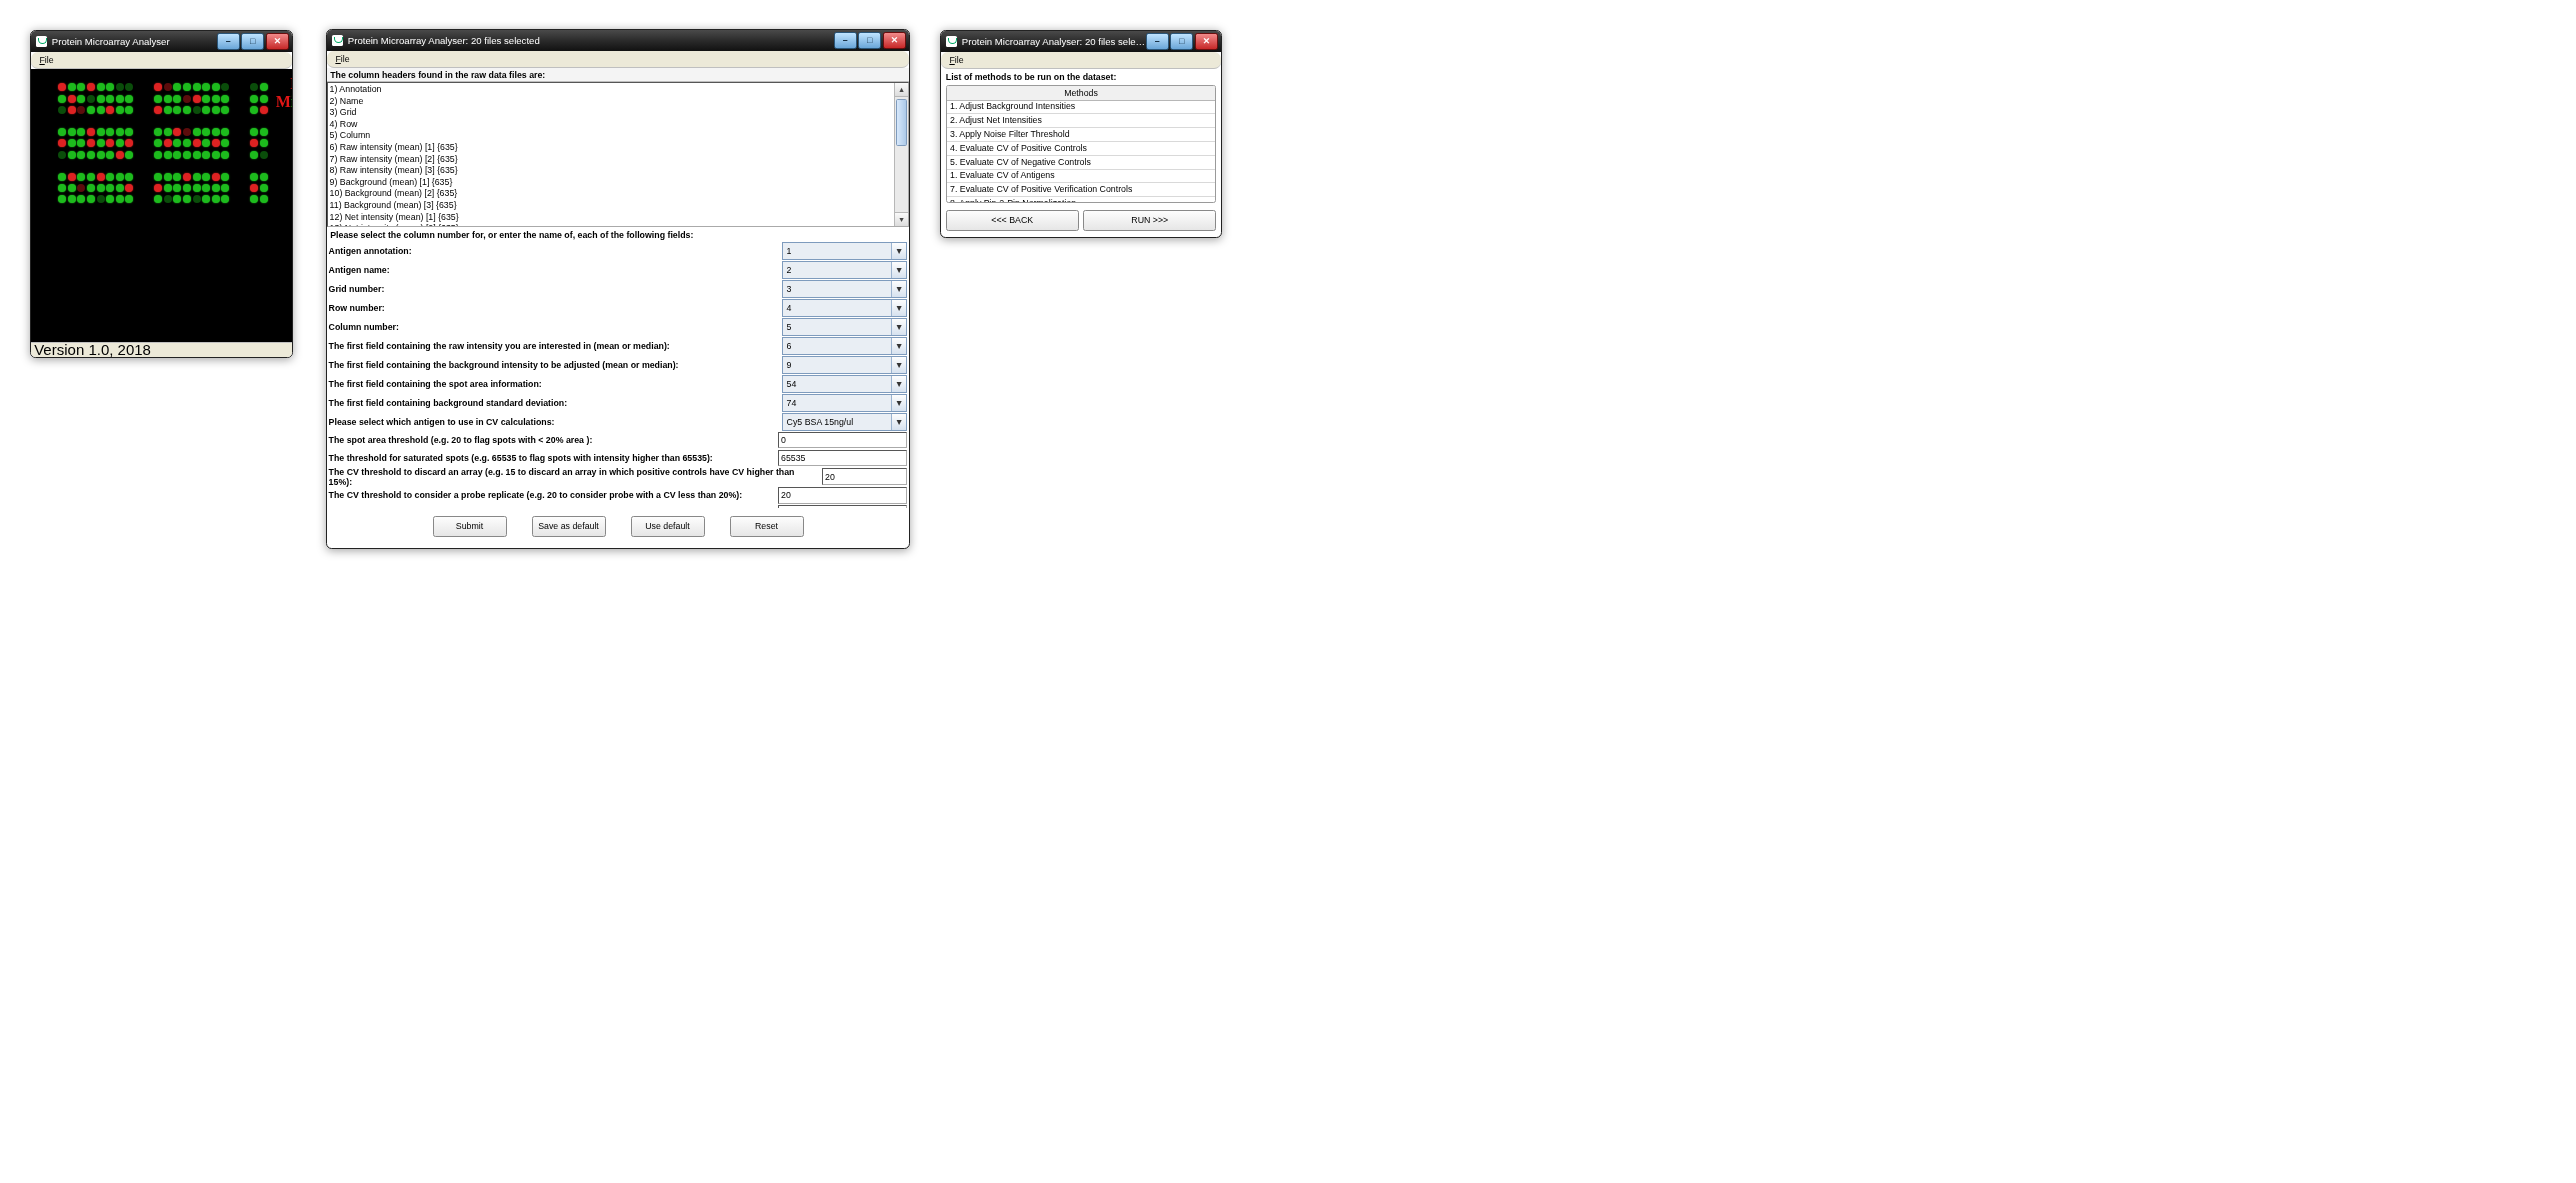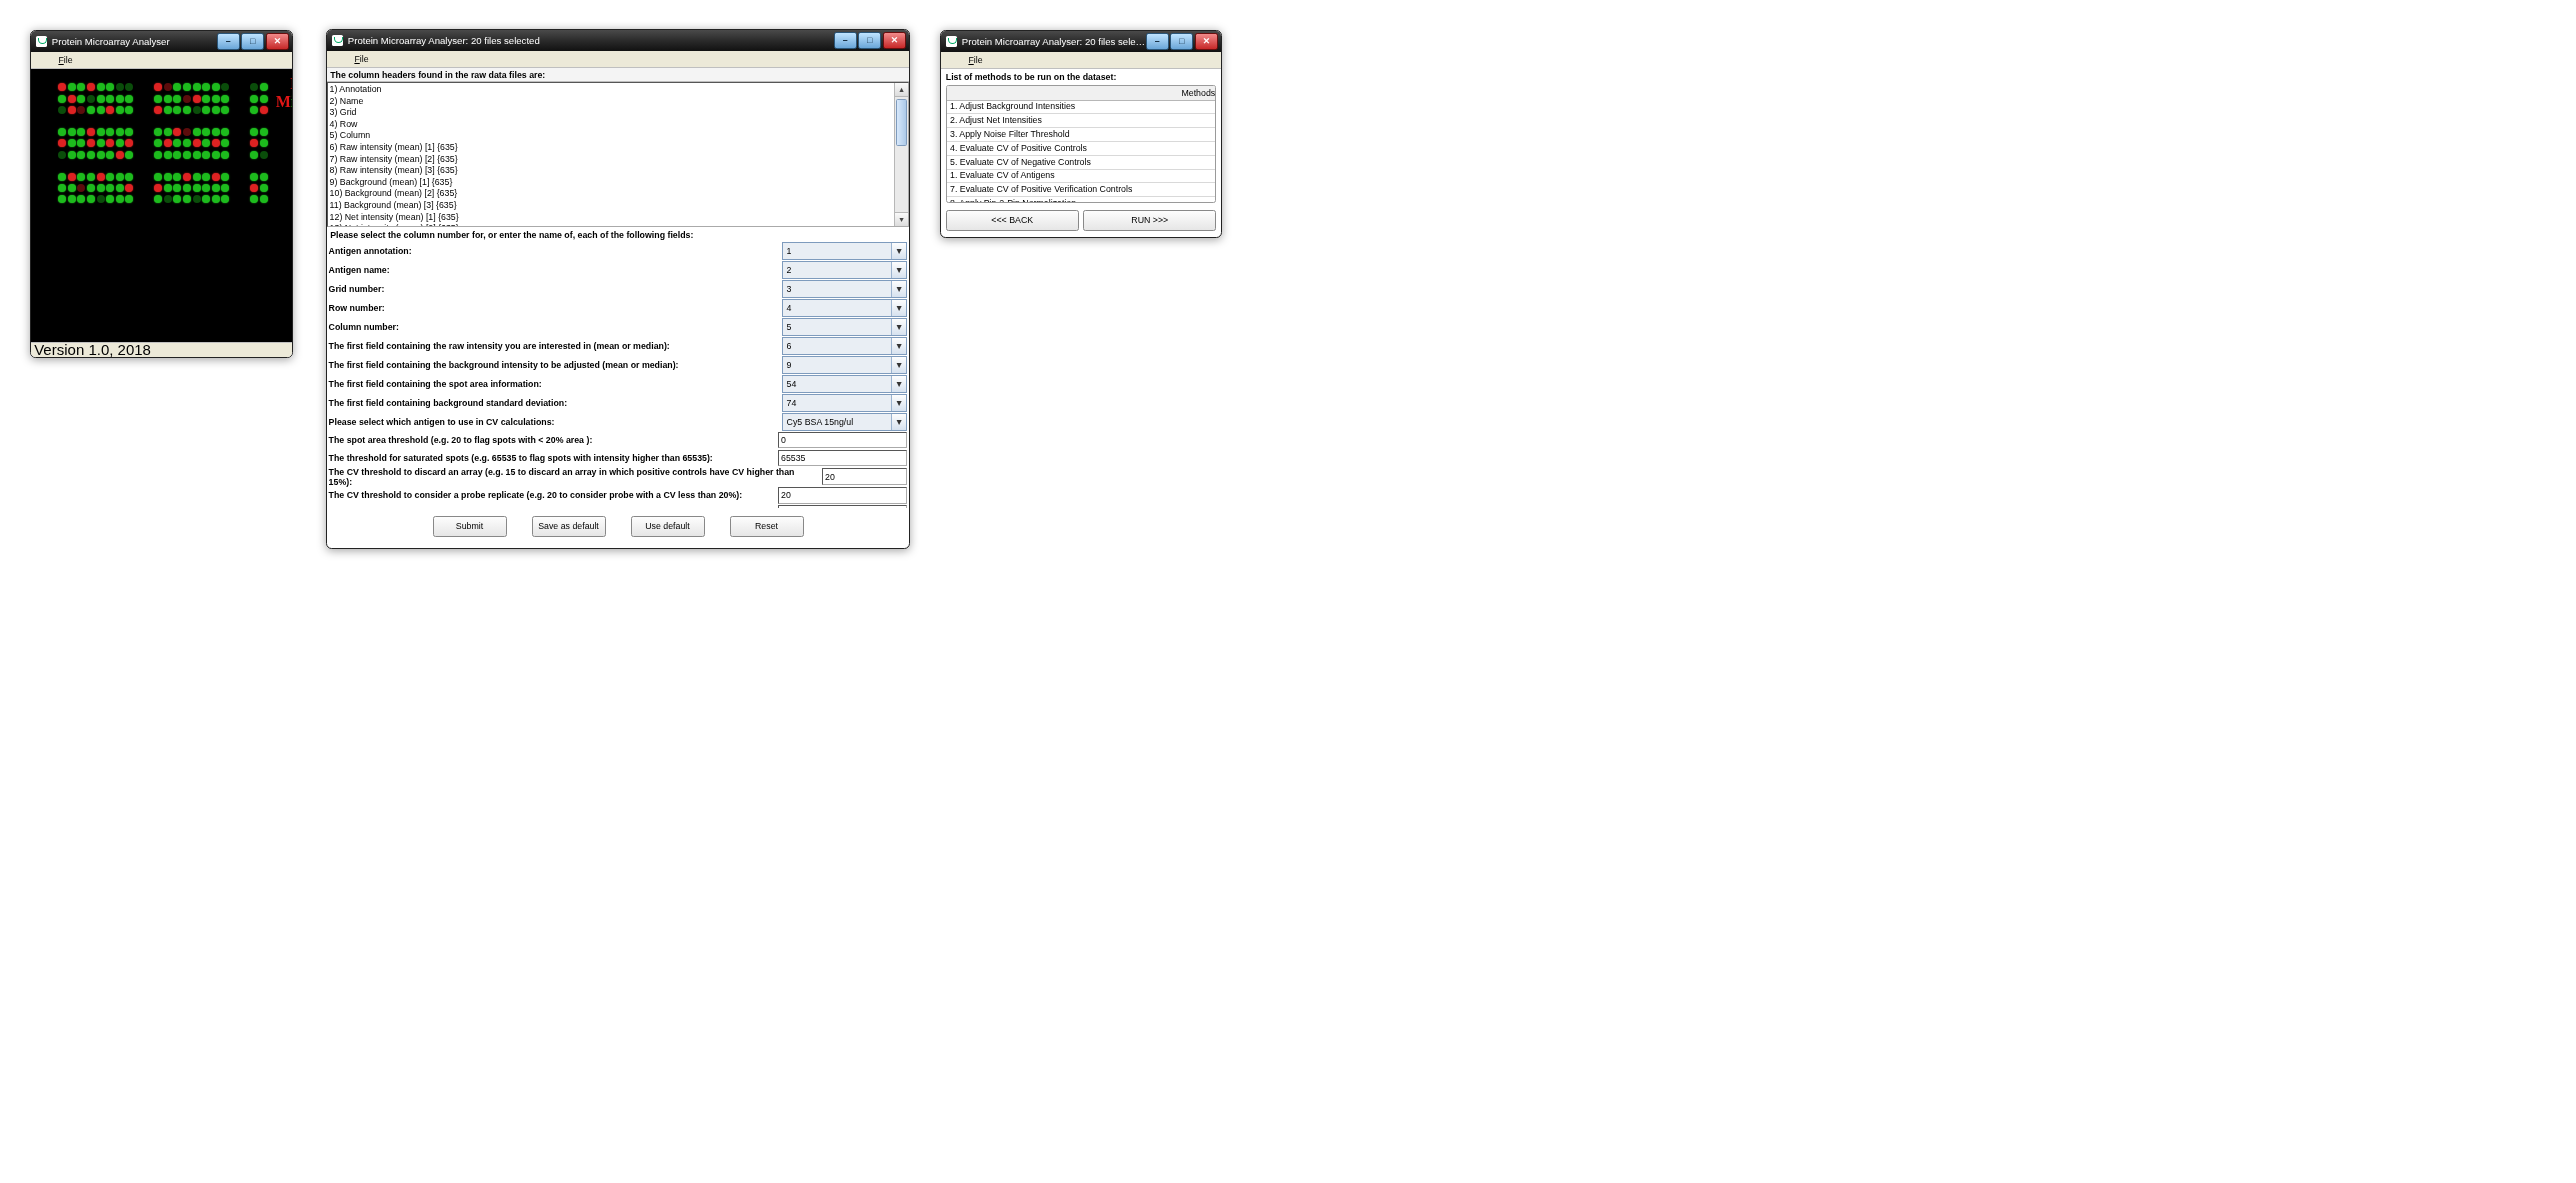--- a/index.html
+++ b/index.html
@@ -67,22 +67,23 @@
     background: linear-gradient(to bottom,#f28a8a,#c62828);
     border-color: #6d0d0d;
     color: #fff;
   }
   .menubar {
     height: 16px;
     border-bottom: 0.8px solid #bfbfbf;
     background: #ece9d8;
     display: flex;
     align-items: center;
-    padding-left: 21px;
+    padding-left: 2px;
     flex: 0 0 auto;
+    border-radius: 7px;
   }
   .menubar .item { padding: 1.6px 6.4px; }
   .menubar .mn { text-decoration: underline; }
   .client { flex: 1 1 auto; display: flex; flex-direction: column; min-height: 0; }
 
   
   .splash-body { flex: 1 1 auto; background: #000; display:flex; flex-direction:row; }
   .dot-grid {
     flex: 1 1 auto;
     display: grid;
@@ -227,21 +228,21 @@
     padding: 3.2px 4.8px 1.6px;
     border-radius: 6px;
   }
   .meth-table {
     margin: 1.6px 4.8px 6.4px;
     border: 0.8px solid #9a9a9a;
     border-radius: 2.4px;
     overflow:hidden;
   }
   .meth-table .th {
-    text-align:right;
+    text-align:center;
     background: #f0f0f0;
     border-bottom: 0.8px solid #b7b7b7;
     padding: 1.6px 0;
     font-size: 8.8px;
   }
   .meth-table .mr {
     padding: 0.8px 3.2px;
     border-bottom: 0.8px solid #d9d9d9;
     line-height: 11.2px;
   }

